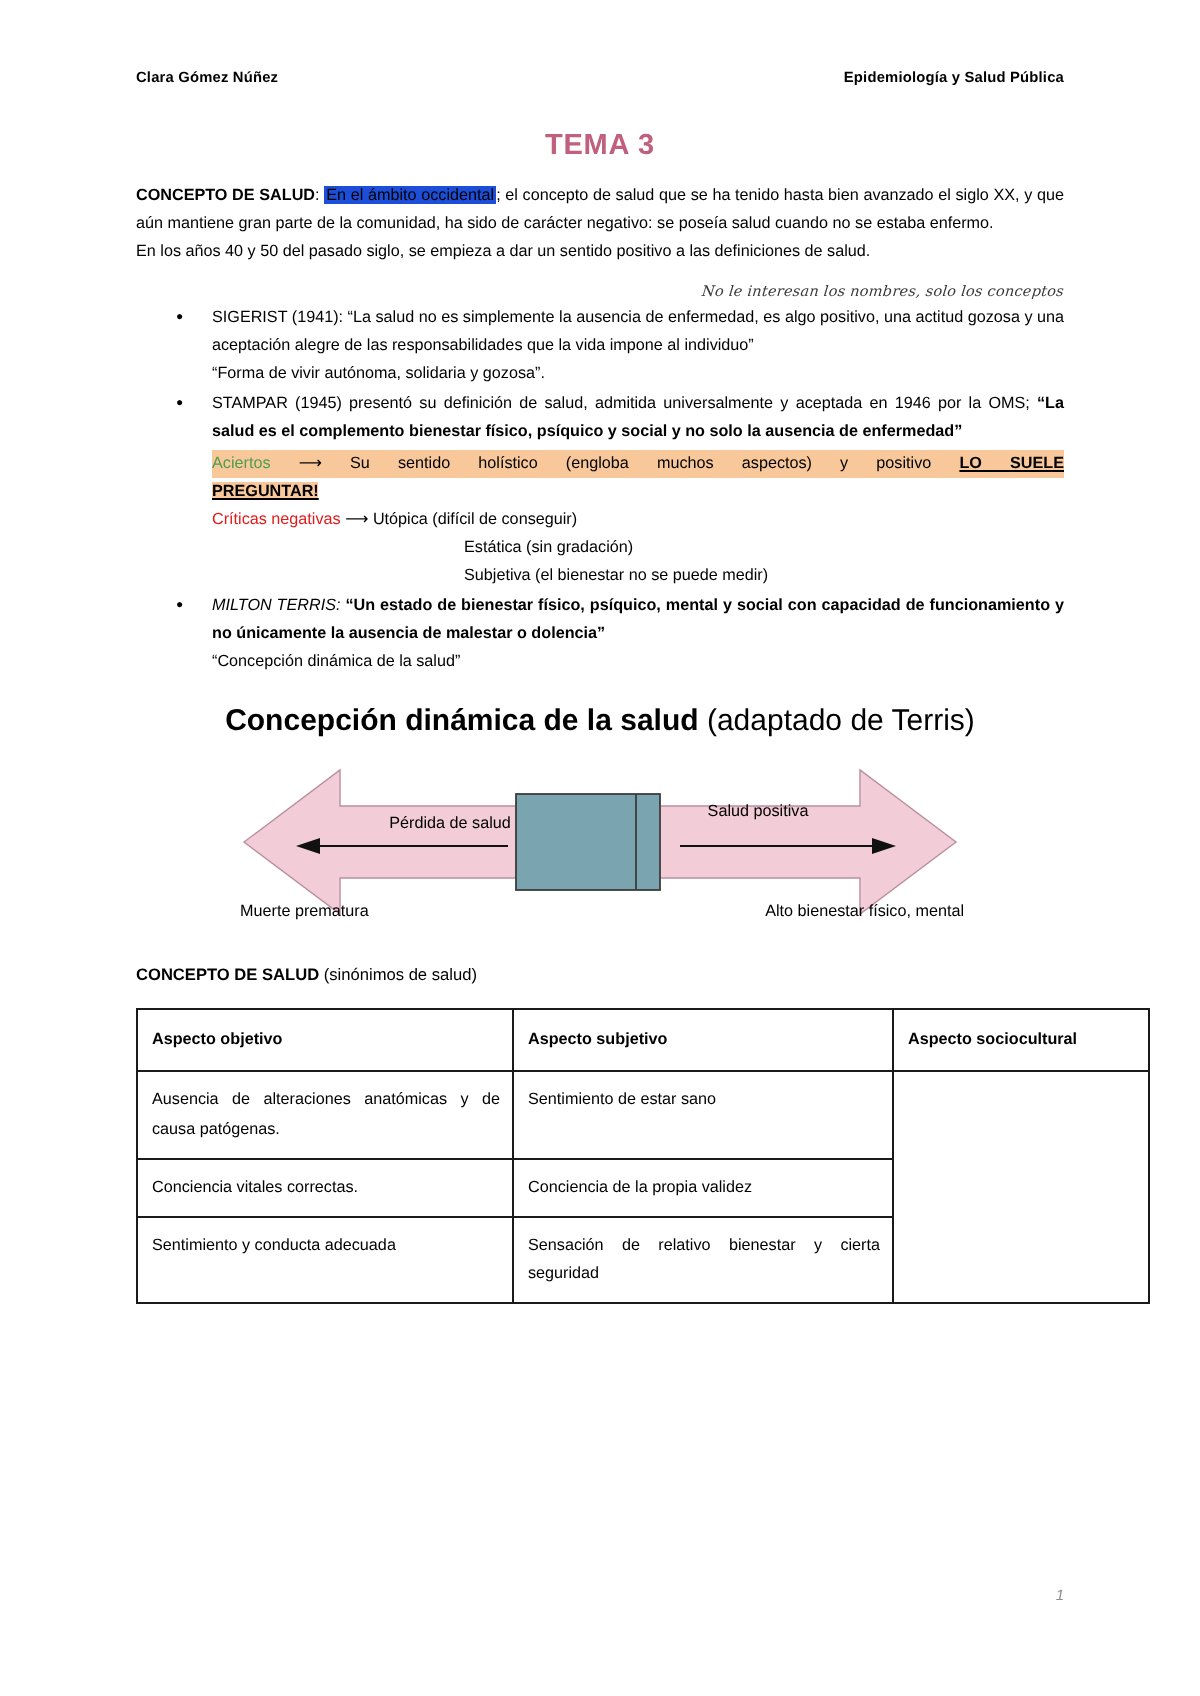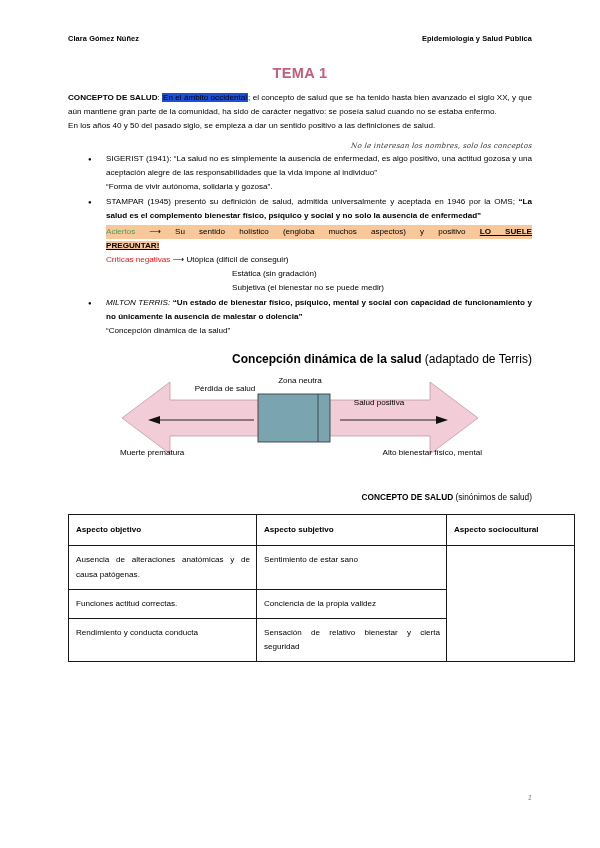--- a/index.html
+++ b/index.html
@@ -107,22 +107,22 @@
   .green { color: #4f9d4f; }
   .red { color: #e01b1b; }
 
   
   .figure {
     margin-top: 14px;
     position: relative;
     height: 112px;
   }
   .fig-caption {
-    text-align: right;
-    font-size: 12px;
+    text-align: center;
+    font-size: 15px;
     margin: 0 0 6px 0;
   }
   .fig-caption .b { font-weight: bold; }
   .fig-stage {
     position: relative;
     width: 364px;
     height: 90px;
     margin: 0 auto;
   }
   .arrow-svg {
@@ -132,21 +132,21 @@
   .zona-label {
     position: absolute;
     left: 0; right: 0;
     top: 4px;
     text-align: center;
     font-size: 8.1px;
   }
   .perdida-label {
     position: absolute;
     left: 32px;
-    top: 12px;
+    top: 32px;
     width: 150px;
     text-align: center;
     font-size: 8.1px;
   }
   .positiva-label {
     position: absolute;
     right: 28px;
     top: 26px;
     width: 150px;
     text-align: center;
@@ -160,23 +160,23 @@
   }
   .bienestar-label {
     position: absolute;
     right: 0px;
     top: 76px;
     font-size: 8.1px;
   }
 
   
   .table-caption {
-    text-align: right;
+    text-align: left;
     font-size: 8.3px;
-    margin: 28px 0 12px 0;
+    margin: 18px 0 12px 0;
   }
   .table-caption .b { font-weight: bold; }
   table.sinonimos {
     border-collapse: collapse;
     width: 464px;
     table-layout: fixed;
   }
   table.sinonimos td, table.sinonimos th {
     border: 1px solid #1a1a1a;
     font-size: 8.1px;
@@ -209,21 +209,21 @@
 <body>
 
 <div class="page">
   <div class="content">
 
     <div class="doc-header">
       <span>Clara Gómez Núñez</span>
       <span>Epidemiología y Salud Pública</span>
     </div>
 
-    <div class="tema-title">TEMA 1</div>
+    <div class="tema-title">TEMA 3</div>
 
     <p class="para"><span class="b">CONCEPTO DE SALUD</span><span>:</span> <span class="hl-yellow">En el ámbito occidental</span><span>; el concepto de salud que se ha tenido hasta bien avanzado el siglo XX, y que aún mantiene gran parte de la comunidad, ha sido de carácter negativo: se poseía salud cuando no se estaba enfermo.</span></p>
 
     <p class="para nojust">En los años 40 y 50 del pasado siglo, se empieza a dar un sentido positivo a las definiciones de salud.</p>
 
     <div class="handnote">No le interesan los nombres, solo los conceptos</div>
 
     <ul class="bullets">
 
       <li>
@@ -264,21 +264,20 @@
 
           <line x1="200" y1="22" x2="200" y2="70" stroke="#3c3c3c" stroke-width="0.9"></line>
 
           <line x1="136" y1="48" x2="42" y2="48" stroke="#111" stroke-width="0.9"></line>
           <polygon points="30,48 42,44 42,52" fill="#111"></polygon>
 
           <line x1="222" y1="48" x2="318" y2="48" stroke="#111" stroke-width="0.9"></line>
           <polygon points="330,48 318,44 318,52" fill="#111"></polygon>
         </svg>
 
-        <div class="zona-label">Zona neutra</div>
         <div class="perdida-label">Pérdida de salud</div>
         <div class="positiva-label">Salud positiva</div>
         <div class="muerte-label">Muerte prematura</div>
         <div class="bienestar-label">Alto bienestar físico, mental</div>
       </div>
     </div>
 
     <div class="table-caption"><span class="b">CONCEPTO DE SALUD</span><span> (sinónimos de salud)</span></div>
 
     <table class="sinonimos">
@@ -289,25 +288,25 @@
           <th class="col-c">Aspecto sociocultural</th>
         </tr>
       </thead>
       <tbody>
         <tr>
           <td class="col-a">Ausencia de alteraciones anatómicas y de causa patógenas.</td>
           <td class="col-b">Sentimiento de estar sano</td>
           <td class="col-c" rowspan="3"></td>
         </tr>
         <tr>
-          <td class="col-a">Funciones actitud correctas.</td>
+          <td class="col-a">Conciencia vitales correctas.</td>
           <td class="col-b">Conciencia de la propia validez</td>
         </tr>
         <tr>
-          <td class="col-a">Rendimiento y conducta conducta</td>
+          <td class="col-a">Sentimiento y conducta adecuada</td>
           <td class="col-b">Sensación de relativo bienestar y cierta seguridad</td>
         </tr>
       </tbody>
     </table>
 
   </div>
 
   <div class="page-number">1</div>
 </div>
 

